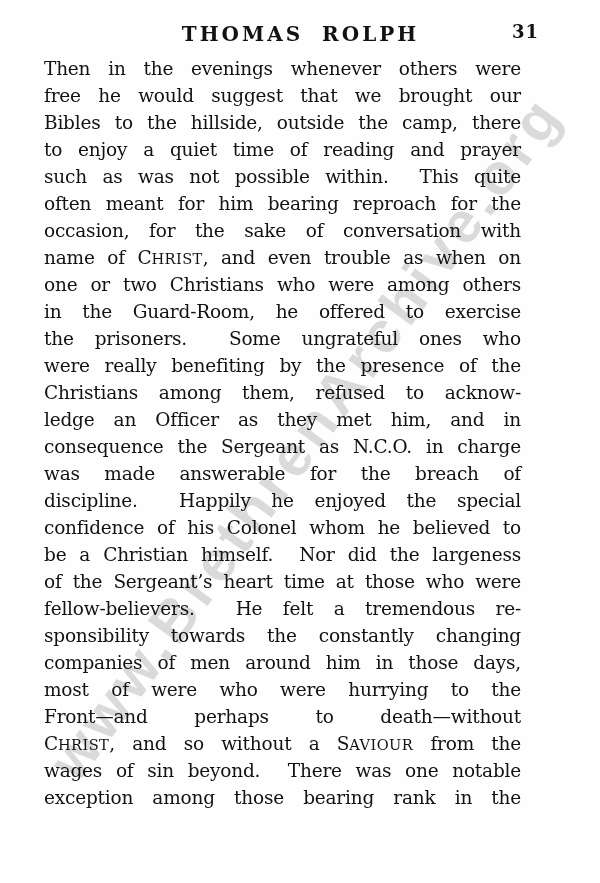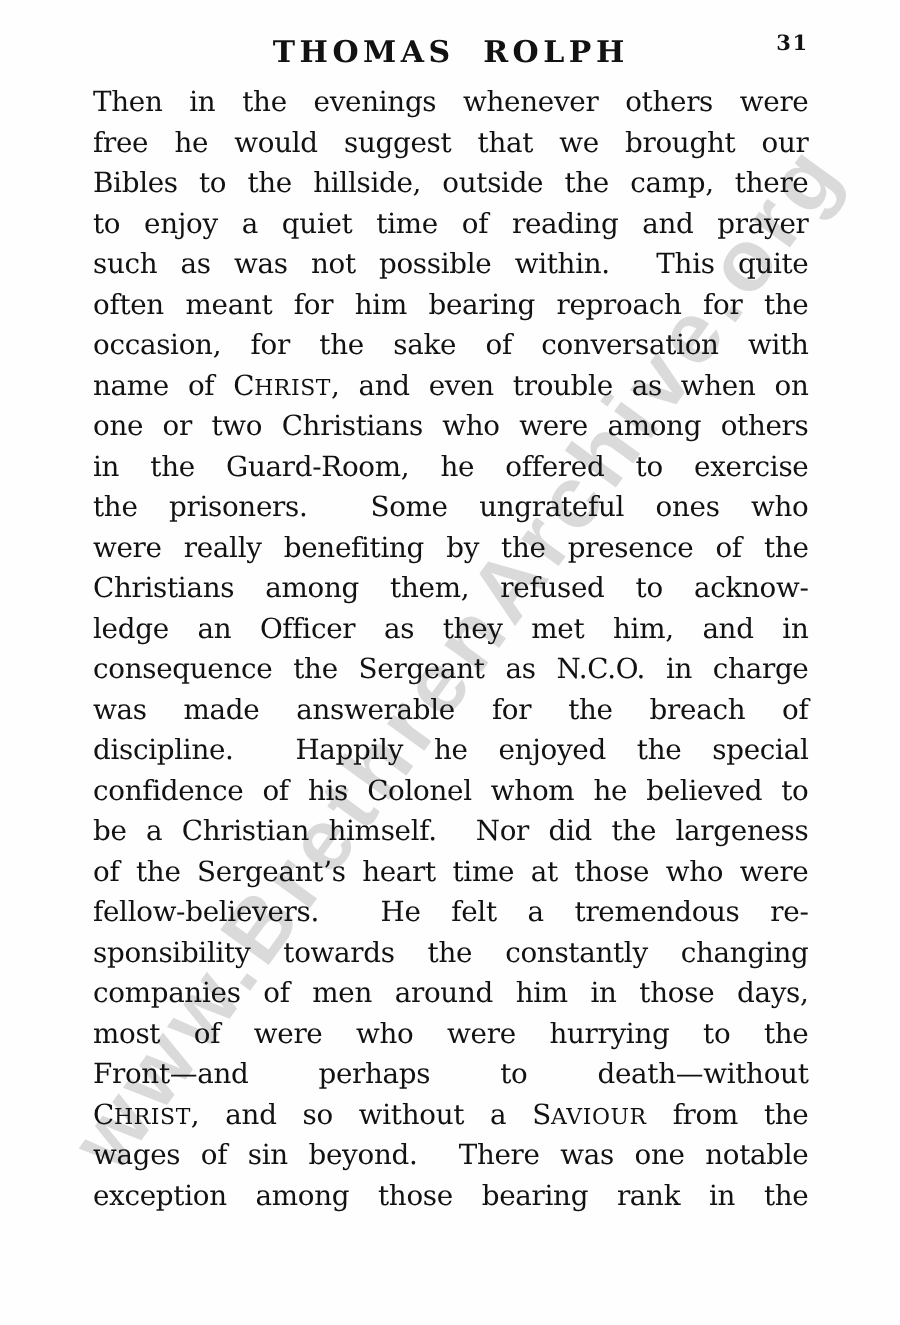--- a/index.html
+++ b/index.html
@@ -48,29 +48,29 @@
     font-size: 20px;
     letter-spacing: 3px;
     word-spacing: 9px;
     color: #121212;
   }
   .page-number {
     position: absolute;
     right: 0;
     top: -1px;
     font-weight: 700;
-    font-size: 14px;
+    font-size: 18px;
     letter-spacing: 1px;
     color: #121212;
   }
 
   .body-text {
     position: absolute;
     top: 55px;
-    left: 62px;
+    left: 44px;
     width: 477px;
     z-index: 1;
   }
   .line {
     font-size: 18.5px;
     letter-spacing: -0.2px;
     line-height: 27px;
     height: 27px;
     text-align: justify;
     text-align-last: justify;

